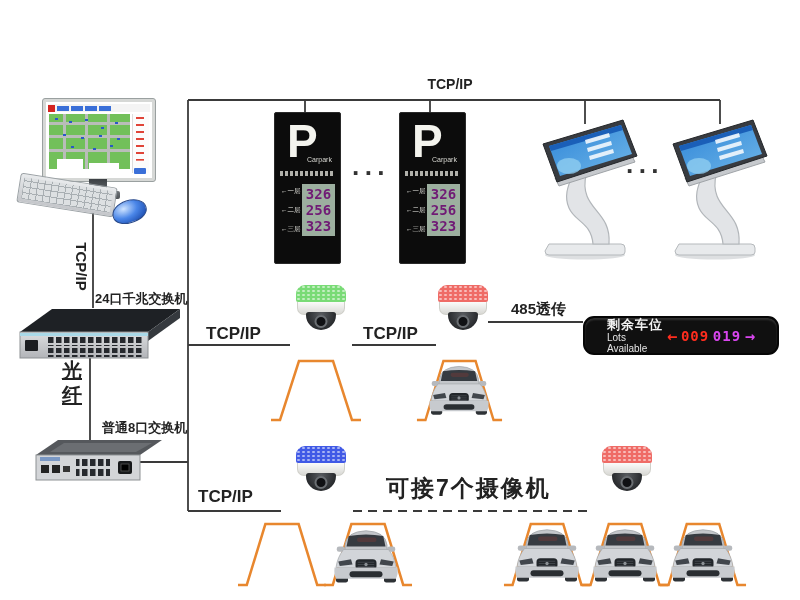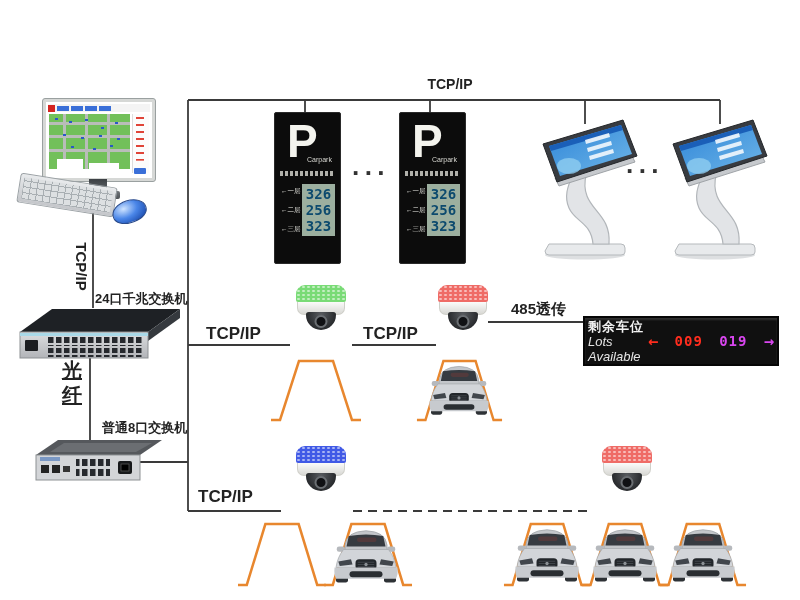--- a/index.html
+++ b/index.html
@@ -59,21 +59,21 @@
   .psign{width:67px;height:152px;background:#0c0c0c;border:1px solid #2a2a2a;border-radius:2px;box-sizing:border-box;}
   .psign-1{left:274px;top:88px;} .psign-2{left:399px;top:88px;}
   .psign .p{color:#f4f4ee;font-size:46px;font-weight:bold;line-height:44px;margin:6px 0 0 12px;}
   .psign .carpark{color:#d8d8d2;font-size:7px;margin:-7px 0 0 32px;}
   .psign .inforow{height:5px;margin:8px 5px 0;opacity:.85;
         background:repeating-linear-gradient(90deg,#cfcfc8 0 3px,transparent 3px 5px);}
   .floors{display:flex;margin:8px 5px 0 6px;}
   .flabels{display:flex;flex-direction:column;justify-content:space-between;padding:3px 0;width:21px;}
   .flabel{color:#e8e8e2;font-size:6.5px;line-height:8px;}
   .fvalues{flex:1;background:#9caf9f;display:flex;flex-direction:column;justify-content:space-between;padding:2px 0;text-align:center;}
-  .fvalue{color:#0c4a6e;font-family:"DejaVu Sans Mono",monospace;font-weight:bold;font-size:14px;line-height:16px;}
+  .fvalue{color:#701a75;font-family:"DejaVu Sans Mono",monospace;font-weight:bold;font-size:14px;line-height:16px;}
 
   
   .kiosk{position:absolute;width:114px;height:148px;}
   .kiosk-1{left:532px;top:90px;} .kiosk-2{left:662px;top:90px;}
   .car{position:absolute;}
   .space{position:absolute;}
 
   
   .camera{position:absolute;width:50px;height:52px;}
   .cam-green{left:296px;top:261px;} .cam-red1{left:438px;top:261px;}
@@ -82,25 +82,25 @@
            background-image:radial-gradient(circle,rgba(255,255,255,.55) 1px,transparent 1.5px);background-size:5px 4px;}
   .cap-green{background-color:#79db76;} .cap-red{background-color:#ef6b66;} .cap-blue{background-color:#4059e6;}
   .cam-body{height:13px;margin:0 1px;background:linear-gradient(#fbfbfa,#d8d8d4);
             border:1px solid #cfcfc9;border-top:none;border-radius:0 0 7px 7px;box-sizing:border-box;}
   .cam-dome{width:30px;height:18px;margin:-3px auto 0;position:relative;
             background:radial-gradient(ellipse at 50% 15%,#595c60,#26282b 72%);border-radius:3px 3px 16px 16px;}
   .cam-lens{position:absolute;left:50%;top:3px;transform:translateX(-50%);width:13px;height:13px;border-radius:50%;
             background:#101114;border:2px solid #6a6e72;box-sizing:border-box;}
 
   
-  .ledboard{left:583px;top:292px;width:196px;height:50px;background:#101010;border:2px solid #060606;border-radius:0;
-            box-shadow:inset 0 2px 2px rgba(255,255,255,.14);display:flex;align-items:center;box-sizing:border-box;padding:0 3px;}
+  .ledboard{left:583px;top:292px;width:196px;height:39px;background:#101010;border:2px solid #060606;border-radius:11px;
+            box-shadow:inset 0 2px 2px rgba(255,255,255,.14);display:flex;align-items:center;box-sizing:border-box;padding:0 22px;}
   .led-titles{width:60px;}
   .led-cn{color:#f2f2f2;font-size:13px;font-weight:bold;letter-spacing:1px;line-height:15px;}
-  .led-en{color:#e4e4e4;font-size:13px;font-style:italic;}
+  .led-en{color:#e4e4e4;font-size:10px;}
   .led-values{flex:1;display:flex;align-items:center;justify-content:space-between;
               font-family:"DejaVu Sans Mono",monospace;font-weight:bold;}
   .led-digits{font-size:14px;letter-spacing:1px;}
   .led-arrow{font-size:17px;}
   .led-red{color:#ff2d1e;} .led-green{color:#d946ef;}
 
   .switch-svg{position:absolute;}
   .sw24{left:16px;top:280px;} .sw8{left:34px;top:413px;}
 </style>
 </head>
@@ -209,20 +209,21 @@
 
   <div class="lbl lbl-tcp-top">TCP/IP</div>
   <div class="lbl lbl-tcp-vert">TCP/IP</div>
   <div class="lbl lbl-sw24">24口千兆交换机</div>
   <div class="lbl lbl-fiber">光纤</div>
   <div class="lbl lbl-sw8">普通8口交换机</div>
   <div class="lbl lbl-tcp-mid1">TCP/IP</div>
   <div class="lbl lbl-tcp-mid2">TCP/IP</div>
   <div class="lbl lbl-tcp-bot">TCP/IP</div>
   <div class="lbl lbl-485">485透传</div>
+  <div class="lbl lbl-note">可接7个摄像机</div>
   <div class="lbl lbl-dots dots-signs">···</div>
   <div class="lbl lbl-dots dots-kiosks">···</div>
 
   <svg class="switch-svg sw24" width="166" height="56" viewBox="0 0 166 56">
     <polygon points="4,28 36,5 164,5 132,28" fill="#1e2125"></polygon>
     <polygon points="132,28 164,5 164,14 132,37" fill="#35393e"></polygon>
     <rect x="4" y="28" width="128" height="26" fill="url(#swgrad)" stroke="#8d9194"></rect>
     <rect x="4" y="29" width="128" height="3" fill="#a9d9e8"></rect>
     <rect x="9" y="36" width="13" height="11" rx="1" fill="#1b1d20"></rect>
     <rect x="30" y="33" width="98" height="9" fill="url(#pports)"></rect>

